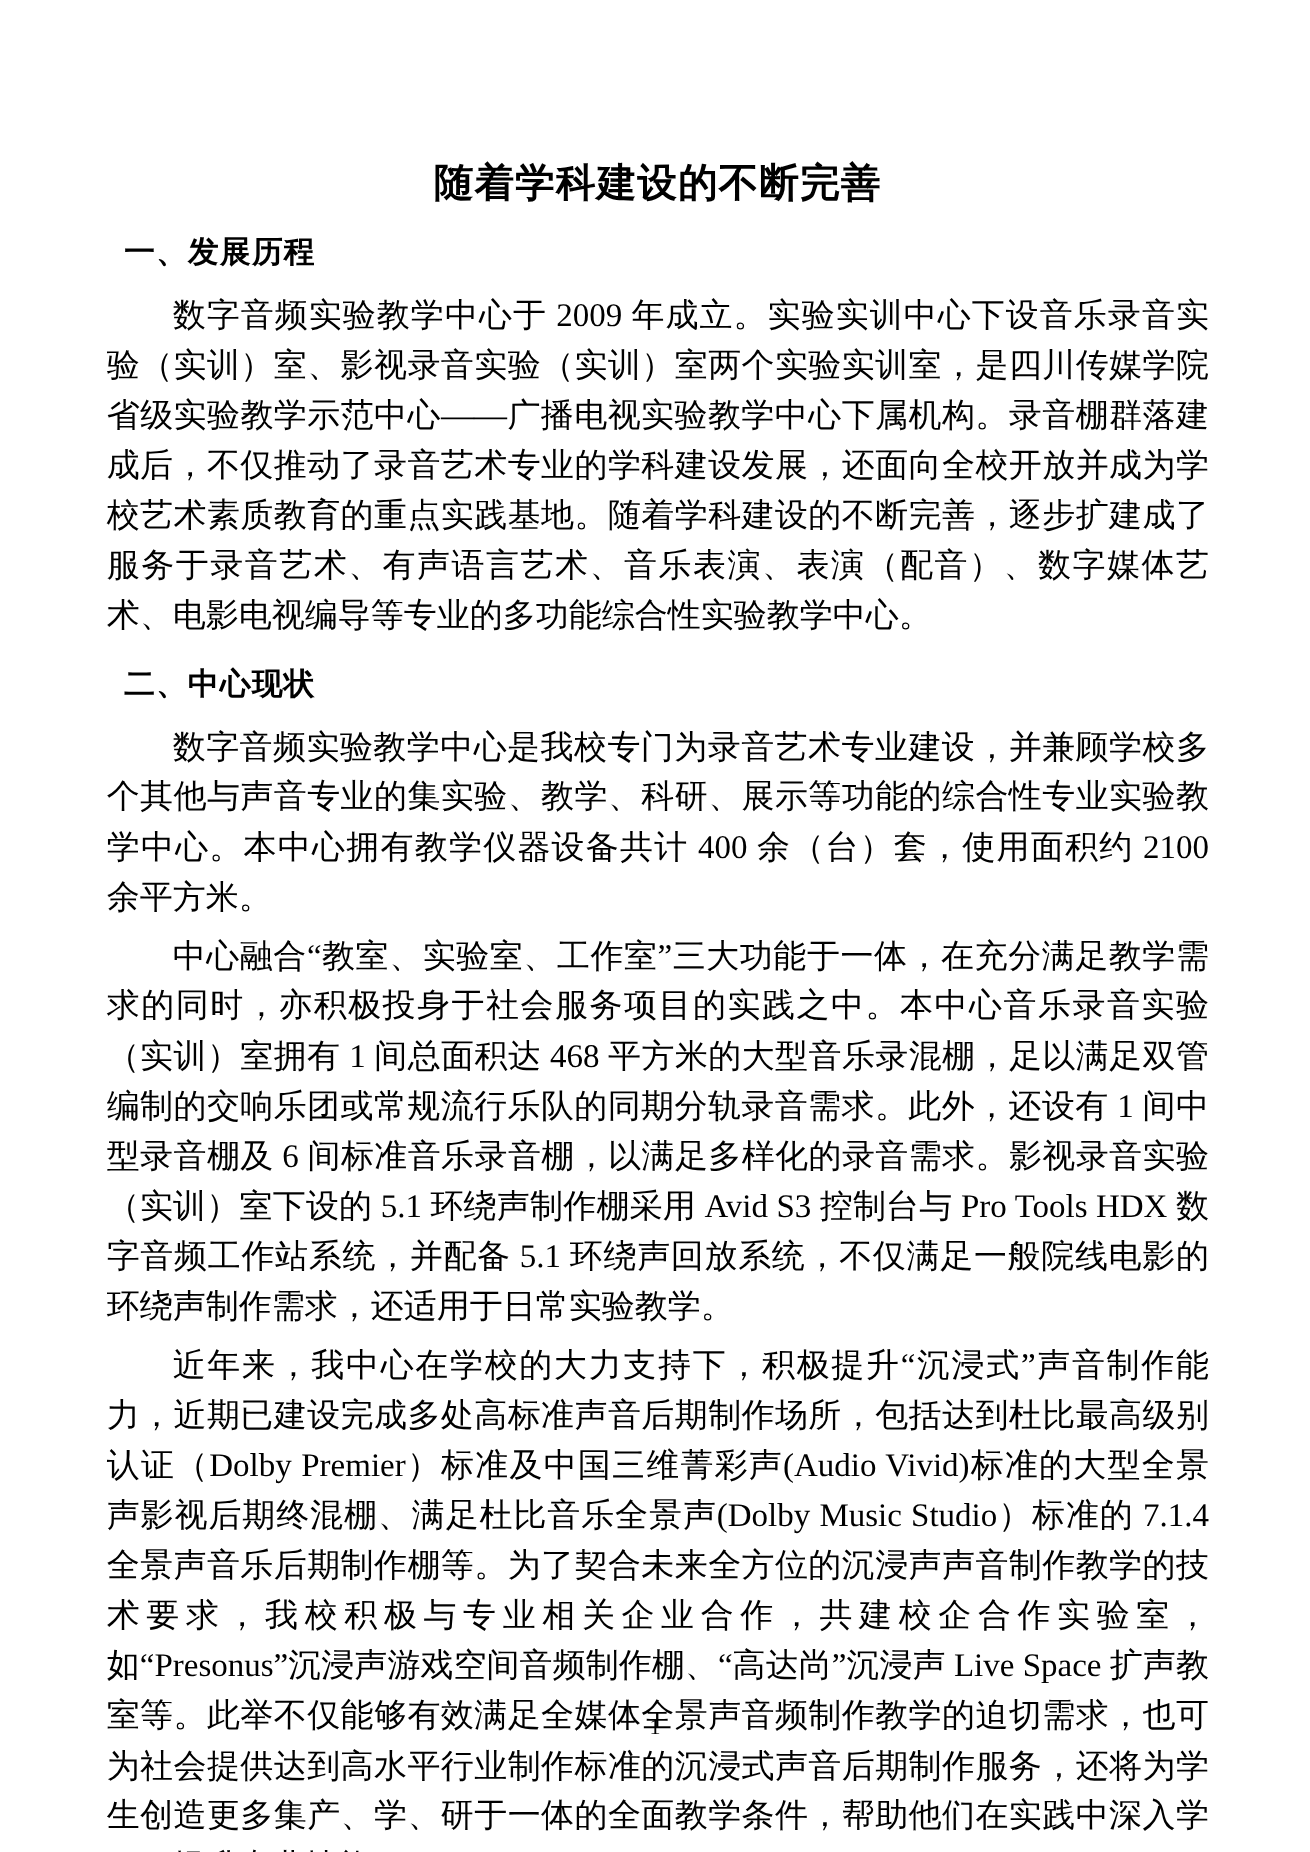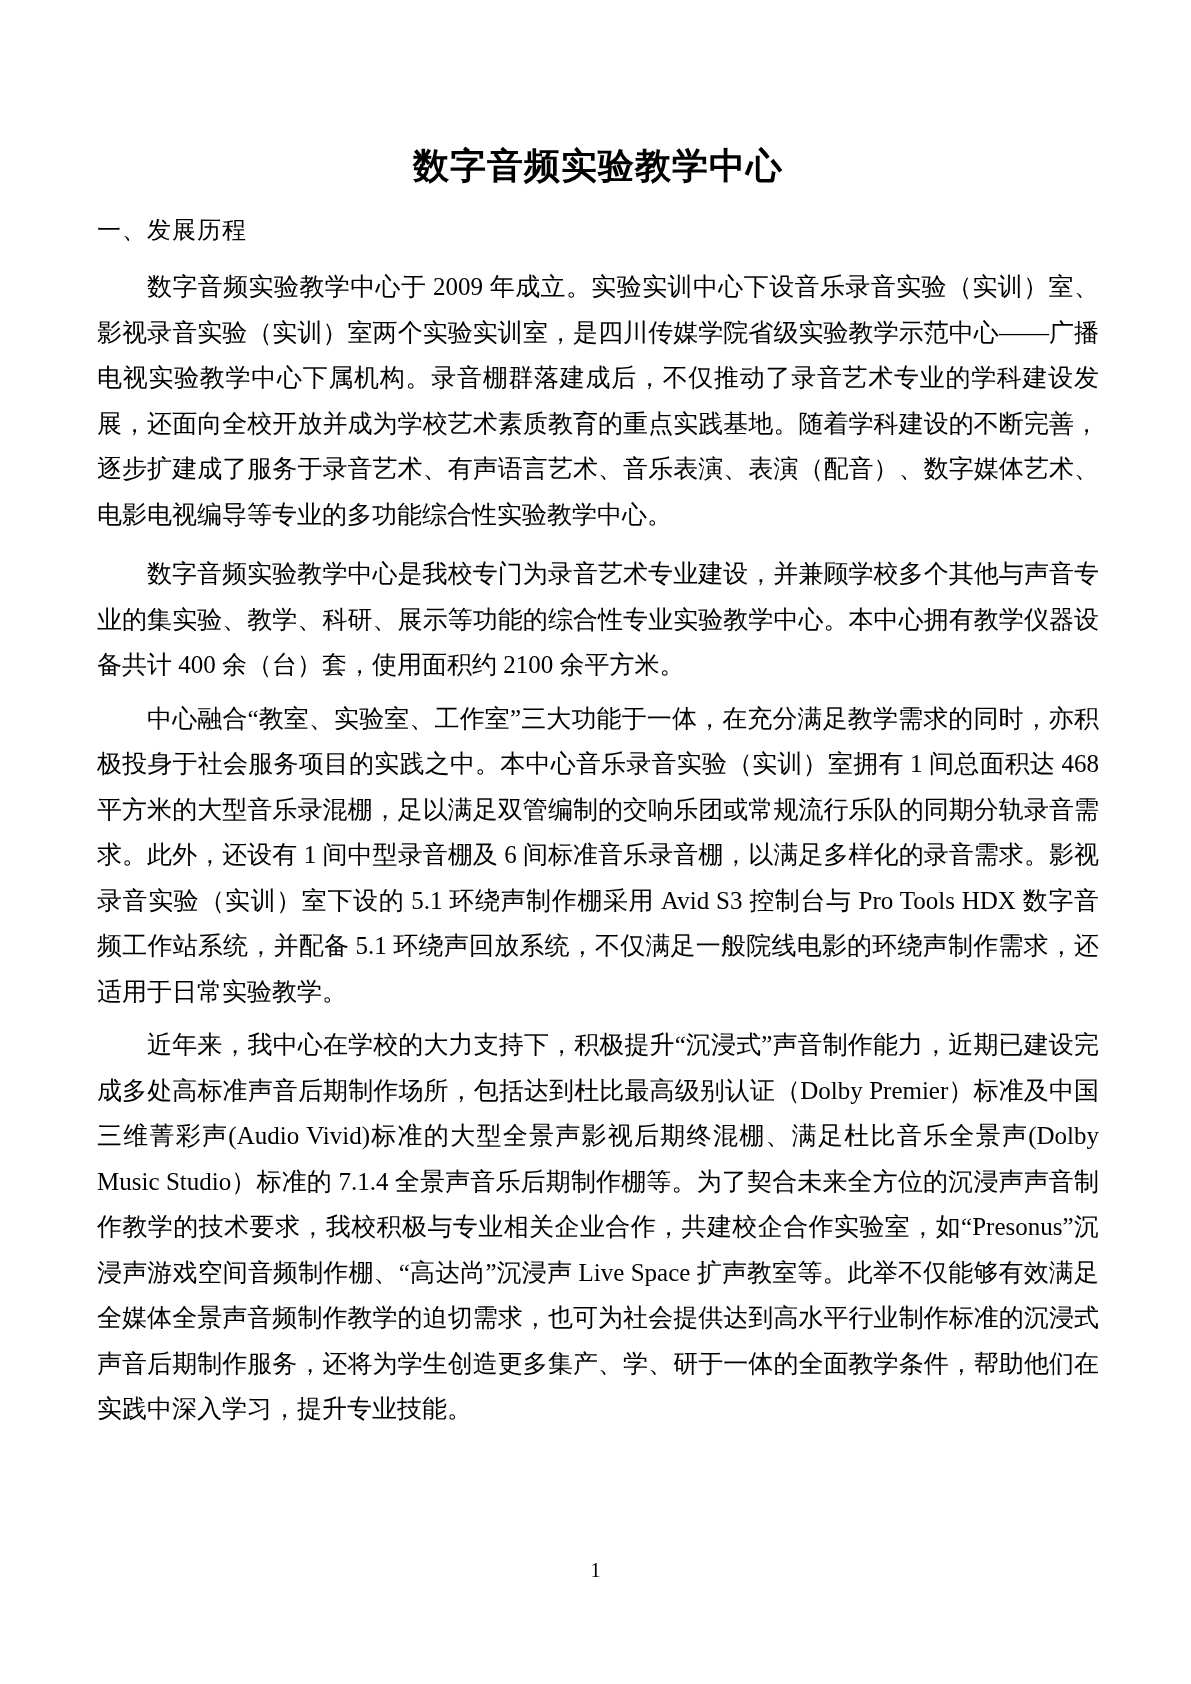--- a/index.html
+++ b/index.html
@@ -21,30 +21,30 @@
   }
   .doc-title {
     margin: 0;
     font-size: 36px;
     font-weight: bold;
     line-height: 48px;
     text-align: center;
     letter-spacing: 1px;
   }
   .sec-heading {
-    margin: 20px 0 0 0;
-    font-size: 24px;
-    font-weight: normal;
+    margin: 20px 0 0 16px;
+    font-size: 28px;
+    font-weight: bold;
     line-height: 40px;
     text-align: left;
     letter-spacing: 1px;
   }
   .body-para {
     margin: 8px 0 0 0;
-    font-size: 25px;
+    font-size: 30px;
     line-height: 45.5px;
     text-align: justify;
     text-justify: inter-character;
     text-indent: 2em;
   }
   .body-para.first-after-heading {
     margin-top: 14px;
   }
   .page-number {
     position: absolute;
@@ -55,26 +55,27 @@
     font-size: 20px;
     line-height: 28px;
     font-family: "Liberation Serif", "DejaVu Serif", serif;
   }
 </style>
 </head>
 <body>
 
 <div class="page">
 
-  <h1 class="doc-title">数字音频实验教学中心</h1>
+  <h1 class="doc-title">随着学科建设的不断完善</h1>
 
   <h2 class="sec-heading">一、发展历程</h2>
 
   <p class="body-para first-after-heading">数字音频实验教学中心于 2009 年成立。实验实训中心下设音乐录音实验（实训）室、影视录音实验（实训）室两个实验实训室，是四川传媒学院省级实验教学示范中心——广播电视实验教学中心下属机构。录音棚群落建成后，不仅推动了录音艺术专业的学科建设发展，还面向全校开放并成为学校艺术素质教育的重点实践基地。随着学科建设的不断完善，逐步扩建成了服务于录音艺术、有声语言艺术、音乐表演、表演（配音）、数字媒体艺术、电影电视编导等专业的多功能综合性实验教学中心。</p>
 
+  <h2 class="sec-heading">二、中心现状</h2>
 
   <p class="body-para first-after-heading">数字音频实验教学中心是我校专门为录音艺术专业建设，并兼顾学校多个其他与声音专业的集实验、教学、科研、展示等功能的综合性专业实验教学中心。本中心拥有教学仪器设备共计 400 余（台）套，使用面积约 2100 余平方米。</p>
 
   <p class="body-para">中心融合“教室、实验室、工作室”三大功能于一体，在充分满足教学需求的同时，亦积极投身于社会服务项目的实践之中。本中心音乐录音实验（实训）室拥有 1 间总面积达 468 平方米的大型音乐录混棚，足以满足双管编制的交响乐团或常规流行乐队的同期分轨录音需求。此外，还设有 1 间中型录音棚及 6 间标准音乐录音棚，以满足多样化的录音需求。影视录音实验（实训）室下设的 5.1 环绕声制作棚采用 Avid S3 控制台与 Pro Tools HDX 数字音频工作站系统，并配备 5.1 环绕声回放系统，不仅满足一般院线电影的环绕声制作需求，还适用于日常实验教学。</p>
 
   <p class="body-para">近年来，我中心在学校的大力支持下，积极提升“沉浸式”声音制作能力，近期已建设完成多处高标准声音后期制作场所，包括达到杜比最高级别认证（Dolby Premier）标准及中国三维菁彩声(Audio Vivid)标准的大型全景声影视后期终混棚、满足杜比音乐全景声(Dolby Music Studio）标准的 7.1.4 全景声音乐后期制作棚等。为了契合未来全方位的沉浸声声音制作教学的技术要求，我校积极与专业相关企业合作，共建校企合作实验室，如“Presonus”沉浸声游戏空间音频制作棚、“高达尚”沉浸声 Live Space 扩声教室等。此举不仅能够有效满足全媒体全景声音频制作教学的迫切需求，也可为社会提供达到高水平行业制作标准的沉浸式声音后期制作服务，还将为学生创造更多集产、学、研于一体的全面教学条件，帮助他们在实践中深入学习，提升专业技能。</p>
 
   <div class="page-number">1</div>
 
 </div>

